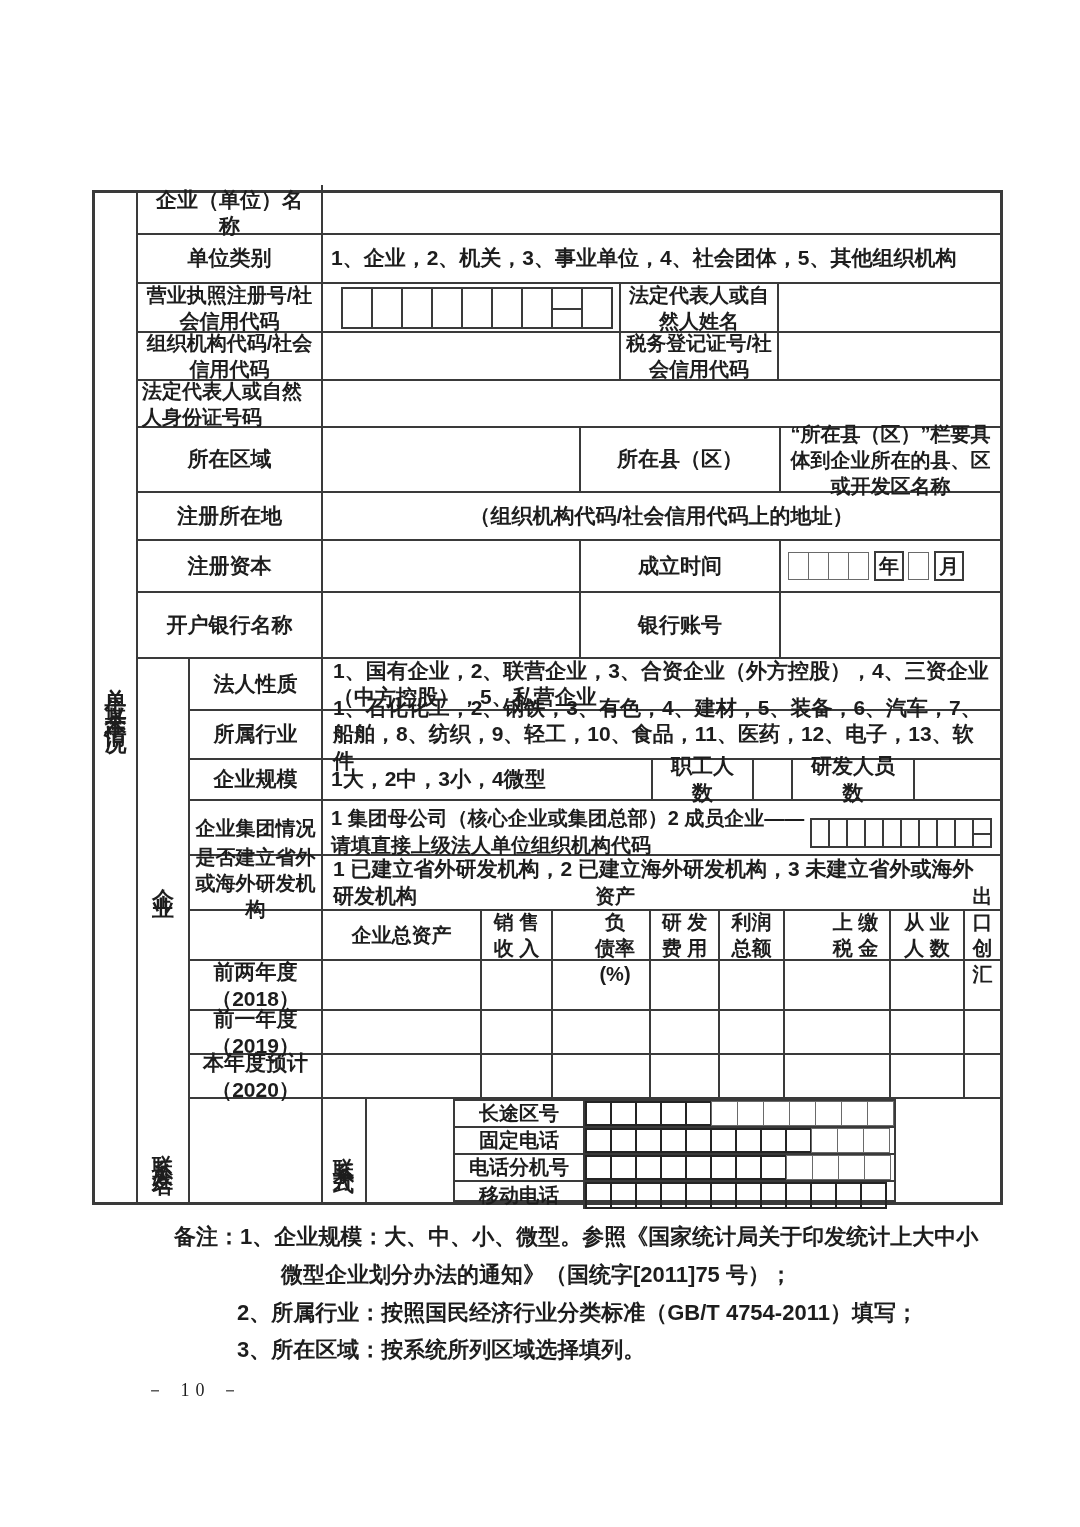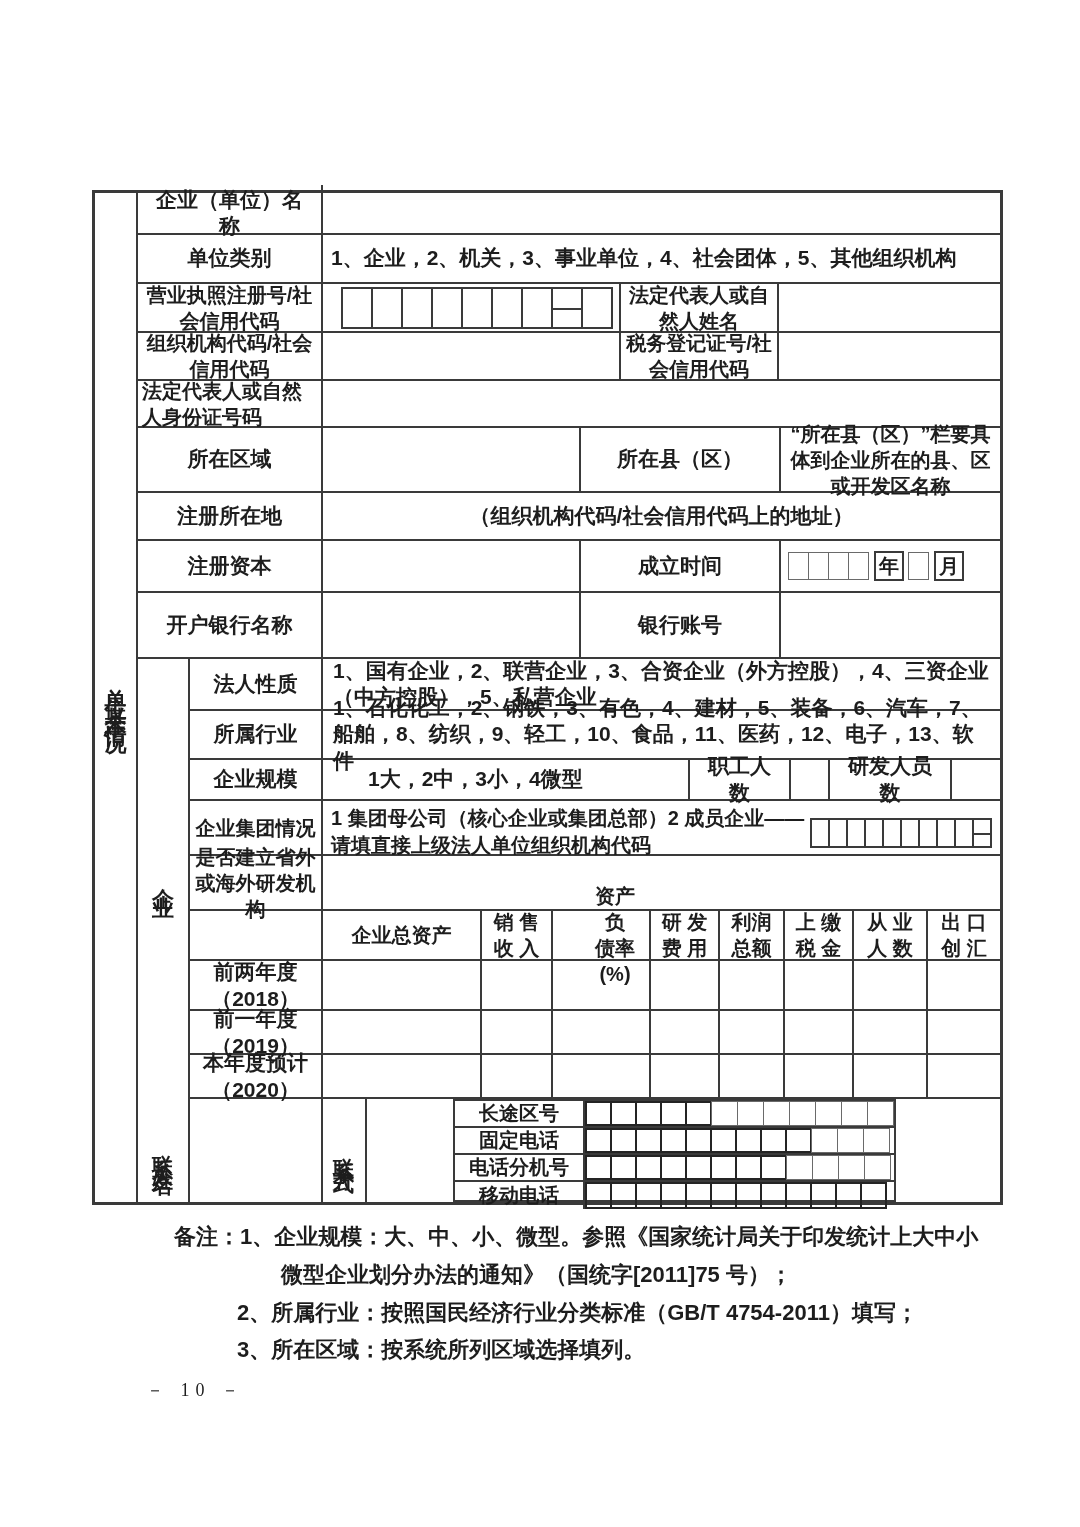--- a/index.html
+++ b/index.html
@@ -76,21 +76,21 @@
   }
 
   
   .ent{display:flex;}
   .colB{
     width:52px;border-right:2px solid var(--bd);flex-shrink:0;
     display:flex;align-items:center;justify-content:center;
   }
   .ent-rows{flex:1;display:flex;flex-direction:column;min-width:0;}
   .w133{width:133px;flex-shrink:0;}
-  .w330{width:330px;flex-shrink:0;margin-left:37px;}
+  .w330{width:330px;flex-shrink:0;}
   .w101{width:101px;flex-shrink:0;}
   .w39{width:39px;flex-shrink:0;}
   .w122{width:122px;flex-shrink:0;}
   .optcell{padding:3px 10px;font-size:21px;}
 
   
   .group-cell{position:relative;align-items:flex-start;padding-top:4px;}
   .group-lines{font-size:20px;line-height:1.35;}
   .group-strip{position:absolute;right:8px;bottom:6px;display:flex;}
   .group-strip .box{width:20px;height:30px;border:2px solid var(--bd);margin-left:-2px;position:relative;flex-shrink:0;}
@@ -98,21 +98,21 @@
   .group-strip .box:nth-child(10)::after{
     content:"";position:absolute;left:-2px;right:-2px;top:50%;border-top:2px solid var(--bd);
   }
 
   
   .fin-c0{width:159px;flex-shrink:0;}
   .fin-c1{width:71px;flex-shrink:0;}
   .fin-c2{width:98px;flex-shrink:0;padding-left:36px;}
   .fin-c3{width:69px;flex-shrink:0;}
   .fin-c4{width:65px;flex-shrink:0;}
-  .fin-c5{width:69px;flex-shrink:0;}
+  .fin-c5{width:69px;flex-shrink:0;margin-left:37px;}
   .fin-c6{width:74px;flex-shrink:0;}
   .fin-c7{flex:1;}
   .pre{white-space:pre-line;}
   .fin-head{font-size:20px;font-weight:700;line-height:1.3;}
   .fin-label{flex-direction:column;font-weight:700;line-height:1.3;}
 
   
   .contact{display:flex;flex:1;min-height:0;}
   .w44{width:44px;flex-shrink:0;}
   .phone-area{flex:1;display:flex;align-items:flex-start;min-width:0;}
@@ -279,20 +279,21 @@
                   <span class="box"></span>
                   <span class="box"></span>
                   <span class="box"></span>
                   <span class="box"></span>
                 </span>
             </div>
           </div>
 
           <div class="row h55">
             <div class="cell label w133 smallnote">是否建立省外或海外研发机构</div>
+            <div class="cell grow left end optcell">1 已建立省外研发机构，2 已建立海外研发机构，3 未建立省外或海外研发机构</div>
           </div>
 
           <div class="row h50">
             <div class="cell w133"></div>
             <div class="cell fin-c0 fin-head pre">企业总资产</div>
             <div class="cell fin-c1 fin-head pre">销 售
 收 入</div>
             <div class="cell fin-c2 fin-head pre">资产负
 债率(%)</div>
             <div class="cell fin-c3 fin-head pre">研 发

